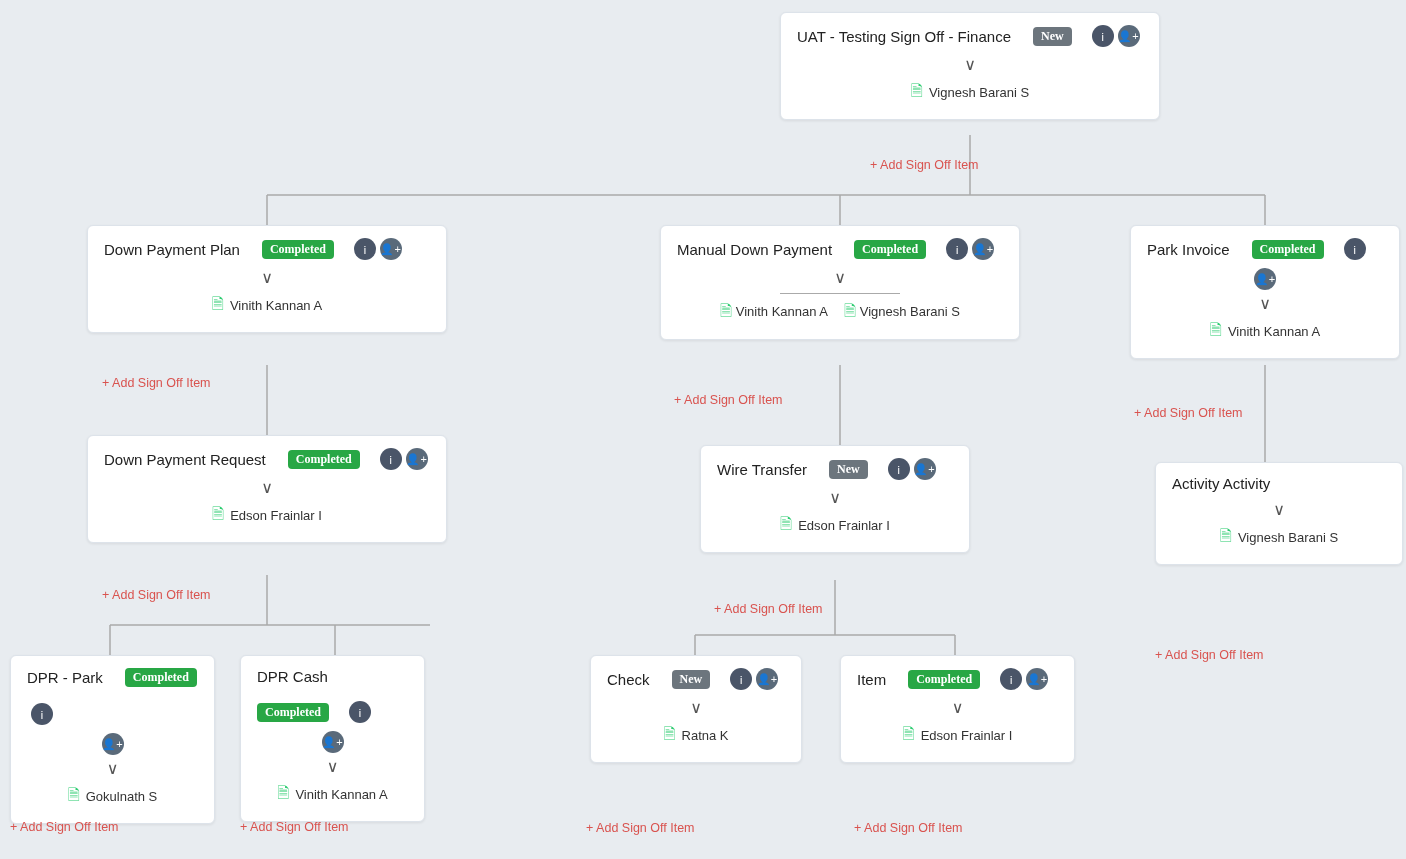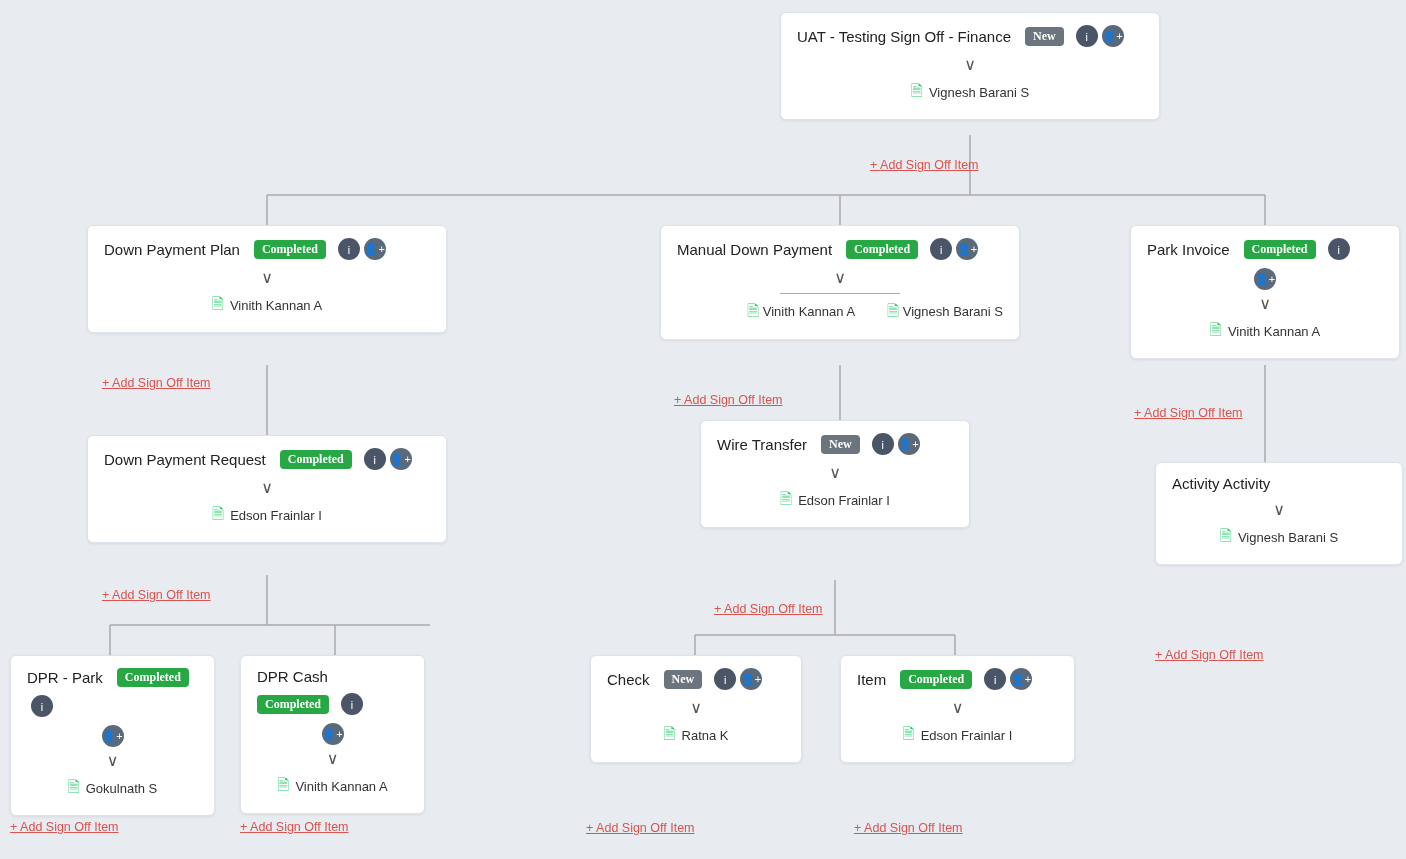--- a/index.html
+++ b/index.html
@@ -67,59 +67,58 @@
       justify-content: center;
       cursor: pointer;
     }
     .icon-btn-info { background: #4a5568; }
     .icon-btn-add { background: #5a6a7a; }
 
     .card-header {
       display: flex;
       align-items: center;
       flex-wrap: wrap;
-      gap: 8px;
+      gap: 16px;
       margin-bottom: 8px;
     }
 
     .card-arrow {
       text-align: center;
       color: #555;
       font-size: 16px;
       margin: 2px 0;
     }
 
     .card-assignee {
       display: flex;
       align-items: center;
       gap: 6px;
       margin-top: 6px;
       justify-content: center;
     }
     .card-assignee-multi {
       display: flex;
       align-items: center;
-      gap: 32px;
+      gap: 16px;
       margin-top: 6px;
-      justify-content: flex-end;
+      justify-content: center;
     }
 
     .assignee-name {
       font-size: 13px;
       color: #333;
     }
 
     
     .add-signoff {
       position: absolute;
       color: #d9534f;
       font-size: 12.5px;
       cursor: pointer;
       white-space: nowrap;
-      text-decoration: underline;
     }
     .add-signoff::before {
       content: '+ ';
     }
 
     
     svg.connectors {
       position: absolute;
       top: 0; left: 0;
       width: 1406px;
@@ -278,21 +277,21 @@
     <div class="card-assignee">
       <span class="file-icon">🗎</span>
       <span class="assignee-name">Edson Frainlar I</span>
     </div>
   </div>
 
   <div class="add-signoff" style="left:102px; top:588px;">
     <span>Add Sign Off Item</span>
   </div>
 
-  <div class="card" style="left:700px; top:420px; width:270px;">
+  <div class="card" style="left:700px; top:445px; width:270px;">
     <div class="card-header">
       <span class="card-title">Wire Transfer</span>
       <span class="badge badge-new">New</span>
       <div class="card-icons">
         <span class="icon-btn icon-btn-info">ℹ</span>
         <span class="icon-btn icon-btn-add">👤+</span>
       </div>
     </div>
     <div class="card-arrow">∨</div>
     <div class="card-assignee">

